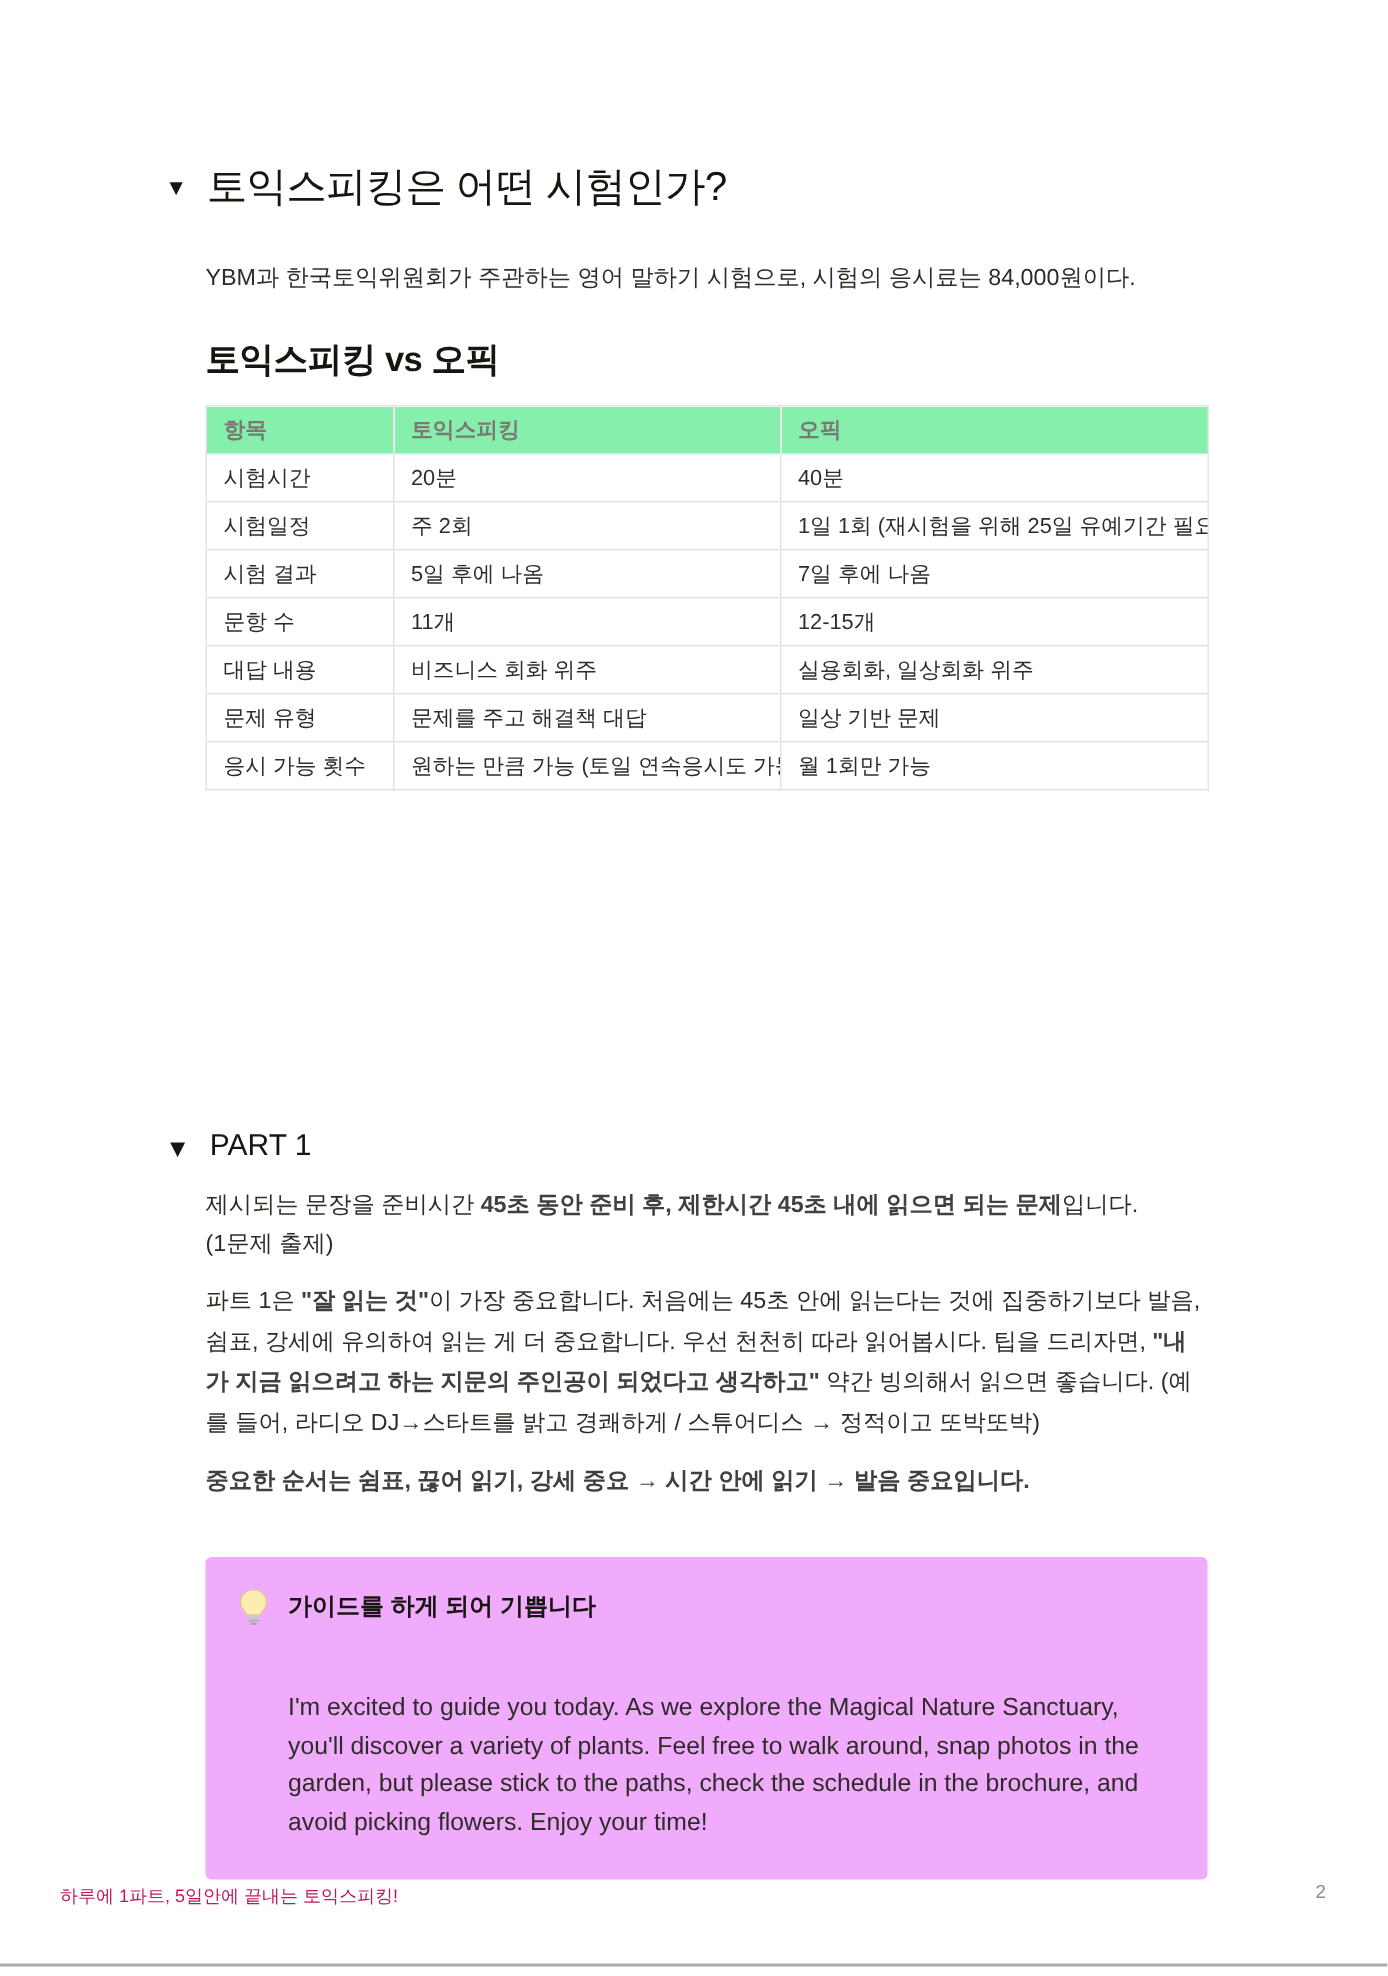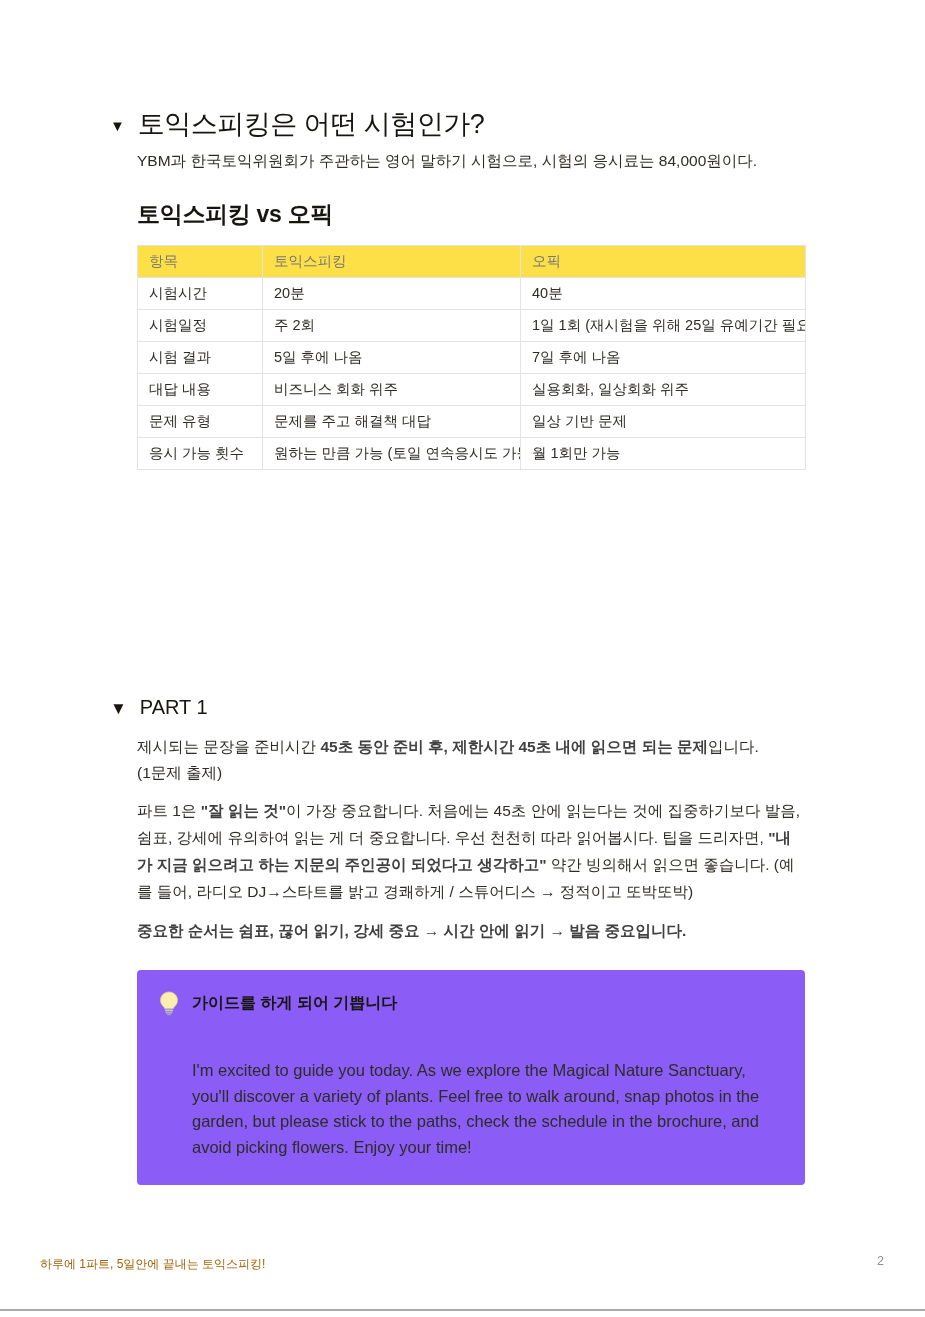--- a/index.html
+++ b/index.html
@@ -17,71 +17,71 @@
   .toggle-heading { display: flex; align-items: center; gap: 13px; color: #17150f; }
   .toggle-heading .toggle { font-size: 15px; line-height: 1; color: #17150f; padding-top: 2px; }
   .h1-text { font-size: 27px; font-weight: 400; letter-spacing: -0.5px; }
   .section1-heading { padding-top: 106px; }
   .part1-heading { margin-top: 226px; }
   .part1-heading .h1-text { font-size: 20px; letter-spacing: 0; }
   .part1-heading .toggle { font-size: 17px; }
 
   .indent { margin-left: 27px; }
 
-  .intro-para { margin-top: 8px; font-size: 15.5px; line-height: 22px; color: #2e2c27; }
+  .intro-para { margin-top: 33px; font-size: 15.5px; line-height: 22px; color: #2e2c27; }
 
   .h2-text { margin-top: 27px; font-size: 23px; font-weight: 700; color: #17150f; letter-spacing: -0.3px; }
 
   
   table.cmp { margin-top: 15px; border-collapse: collapse; width: 668px; table-layout: fixed; }
   table.cmp th, table.cmp td {
     border: 1px solid #e4e3e1;
     font-size: 14.5px;
     text-align: left;
     padding: 6px 11px;
     vertical-align: middle;
     overflow: hidden;
     white-space: nowrap;
   }
   table.cmp th {
-    background: #fde047;
+    background: #86efac;
     color: #7a7974;
-    font-weight: 400;
+    font-weight: 700;
     height: 32px;
   }
   table.cmp td { color: #2e2c27; height: 30px; }
 
   
   .body-para { margin-top: 15px; font-size: 15.5px; line-height: 26px; color: #2e2c27; }
   .body-para.tips { margin-top: 11px; line-height: 27px; }
   .body-para strong, .emphasis-line { color: #404040; }
   .emphasis-line { margin-top: 14px; font-size: 15.5px; font-weight: 700; line-height: 24px; }
 
   
   .callout {
-    margin-top: 27px;
+    margin-top: 38px;
     width: 668px;
-    background: #8b5cf6;
+    background: #f0abfc;
     border-radius: 4px;
     padding: 21px 25px 25px 21px;
   }
   .callout-title-row { display: flex; align-items: flex-start; gap: 12px; }
   .callout-icon { flex: 0 0 auto; width: 22px; height: 25px; }
   .callout-title { font-size: 16px; font-weight: 700; color: #17150f; padding-top: 2px; }
   .callout-body {
     margin-left: 34px;
     margin-top: 42px;
     max-width: 600px;
     font-size: 16.5px;
     line-height: 25.5px;
     color: #2e2c27;
   }
 
   
-  .page-footer-left { position: absolute; left: 40px; top: 1256px; font-size: 12px; color: #a16207; }
+  .page-footer-left { position: absolute; left: 40px; top: 1256px; font-size: 12px; color: #be185d; }
   .page-number { position: absolute; right: 41px; top: 1254px; font-size: 12.5px; color: #8f8e8b; }
   .page-bottom-line { position: absolute; left: 0; top: 1309px; width: 925px; height: 2px; background: #ababab; }
 </style>
 </head>
 <body>
 
 <div class="doc">
 
   <div class="toggle-heading section1-heading">
     <span class="toggle">▼</span>
@@ -113,20 +113,25 @@
       </tr>
       <tr>
         <td>시험일정</td>
         <td>주 2회</td>
         <td>1일 1회 (재시험을 위해 25일 유예기간 필요)</td>
       </tr>
       <tr>
         <td>시험 결과</td>
         <td>5일 후에 나옴</td>
         <td>7일 후에 나옴</td>
+      </tr>
+      <tr>
+        <td>문항 수</td>
+        <td>11개</td>
+        <td>12-15개</td>
       </tr>
       <tr>
         <td>대답 내용</td>
         <td>비즈니스 회화 위주</td>
         <td>실용회화, 일상회화 위주</td>
       </tr>
       <tr>
         <td>문제 유형</td>
         <td>문제를 주고 해결책 대답</td>
         <td>일상 기반 문제</td>

